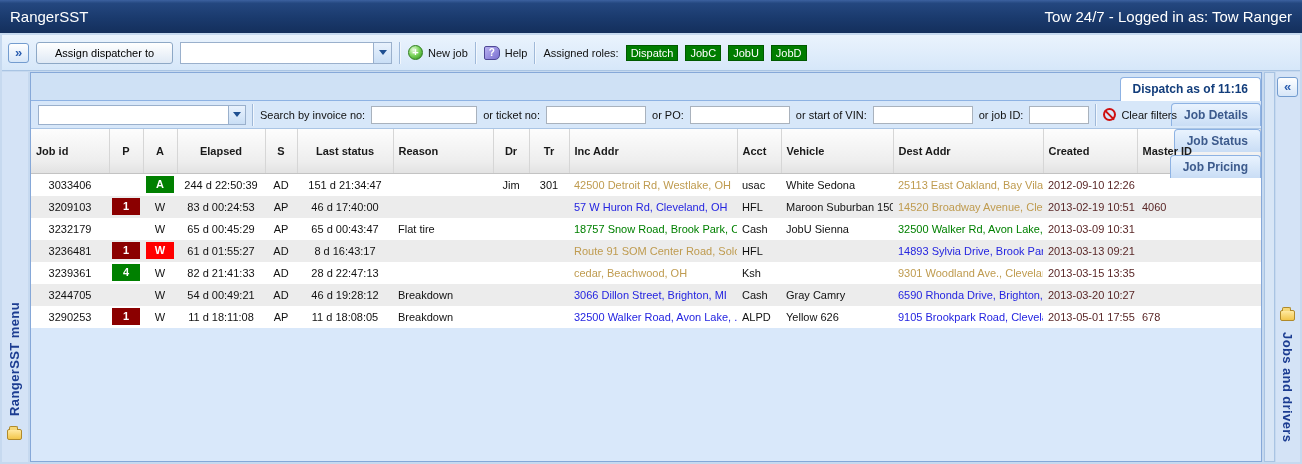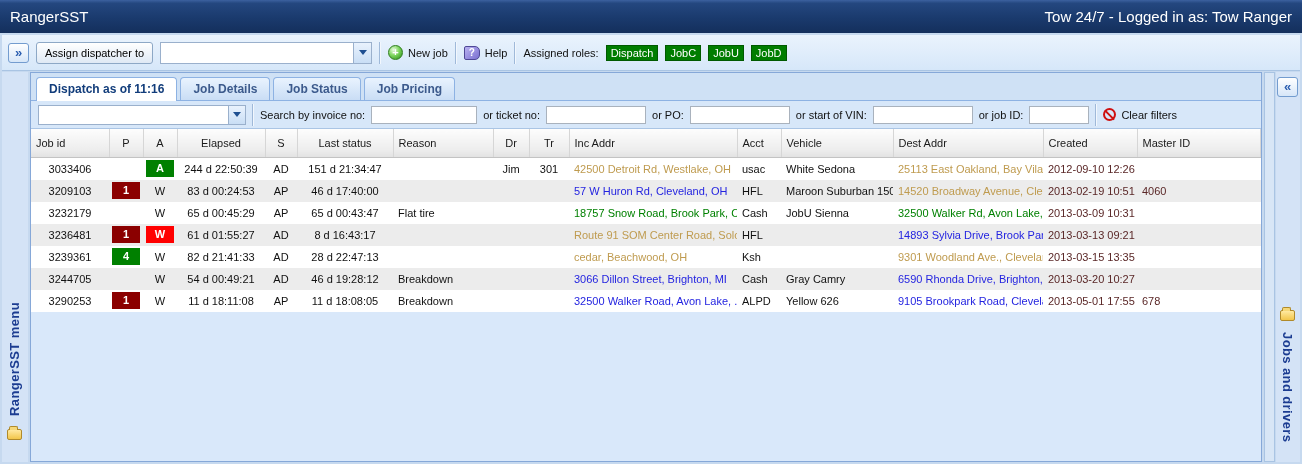--- a/index.html
+++ b/index.html
@@ -13,21 +13,21 @@
     align-items:center; padding:0 10px; }
 
   
   .toolband { position:absolute; left:2px; top:35px; width:1298px; height:36px;
     background:linear-gradient(180deg,#eaf3fd,#d6e7f9);
     border-bottom:1px solid #a9c4e3;
     display:flex; align-items:center; padding:0 6px; gap:7px; font-size:11px; color:#111; }
   .edge-btn { width:21px; height:20px; border:1px solid #739ccf; border-radius:3px;
     background:linear-gradient(#ffffff,#d6e6f8); color:#2a5db0; font-weight:bold;
     font-size:13px; line-height:18px; text-align:center; cursor:pointer; }
-  .tb-btn { height:22px; padding:0 8px; line-height:20px; border:1px solid #8da8c6;
+  .tb-btn { height:22px; padding:0 18px; line-height:20px; border:1px solid #8da8c6;
     border-radius:3px; background:linear-gradient(#ffffff,#dfe9f5); font-size:11px; }
   .combo { display:flex; height:22px; width:212px; border:1px solid #9ab0cc; background:#fff; }
   .combo input { flex:1; border:none; outline:none; font-size:14px; padding:0 4px;margin-top:20px; }
   .combo .trigger { width:18px; background:linear-gradient(#e9f2fd,#c9def5);
     border-left:1px solid #9ab0cc; display:flex; align-items:center; justify-content:center; }
   .chev { width:0; height:0; border-left:4px solid transparent; border-right:4px solid transparent;
     border-top:5px solid #1e4f91; }
   .tb-sep { width:0; height:22px; border-left:1px solid #9fb9d9; border-right:1px solid #f2f7fd; }
   .tool-item { display:flex; align-items:center; gap:5px; }
   .icon-newjob { width:15px; height:15px; border-radius:50%;
@@ -58,39 +58,39 @@
   .side-right .folder { position:absolute; top:238px; left:4px; }
 
   
   .scrollstrip { position:absolute; left:1264px; top:72px; width:11px; height:390px;
     background:#d8e6f6; border:1px solid #a9c4e3; }
 
   
   .panel { position:absolute; left:30px; top:72px; width:1232px; height:390px;
     border:1px solid #86a8d8; background:#d9e8fa; overflow:hidden; }
   .tabstrip { height:28px; background:#cfe1f5; border-bottom:1px solid #8db2e3;
-    display:flex; align-items:flex-end; gap:3px; padding:3px 0 0 5px; }
+    display:flex; align-items:flex-end; gap:3px; padding:3px 0 0 5px;flex-direction:column; }
   .tab { padding:4px 12px 4px; font-size:12px; color:#3c5a8c;
     background:linear-gradient(#e9f3fe,#c9ddf5); border:1px solid #8db2e3; border-bottom:none;
     border-radius:4px 4px 0 0; white-space:nowrap; cursor:pointer;font-weight:bold; }
   .tab.active { background:#fff; color:#123d7b; font-weight:bold; position:relative; top:1px;
     padding-bottom:5px; }
   .filterbar { height:28px; background:#d7e7f9; border-bottom:1px solid #aac5e5;
     display:flex; align-items:center; gap:6px; padding:0 7px; font-size:11px; color:#111; }
   .filterbar .combo.viewsel { width:208px; height:20px; }
   .filterbar .combo.viewsel input { color:#858585; }
   .f-input { height:18px; border:1px solid #a9b2bd; font-size:11px; padding:0 3px; }
   .icon-clear { width:13px; height:13px; border:2px solid #cf1010; border-radius:50%;
     position:relative; flex:none; }
   .icon-clear::after { content:""; position:absolute; left:-2px; top:3.5px; width:13px;
     height:2px; background:#cf1010; transform:rotate(45deg); }
 
   
   table.grid { border-collapse:collapse; table-layout:fixed; width:100%; font-size:11px; }
-  .grid th { height:18px; font-weight:normal; color:#1a1a1a; text-align:left; padding:8px 5px;
+  .grid th { height:18px; font-weight:bold; color:#1a1a1a; text-align:left; padding:16px 5px;
     background:linear-gradient(#fdfdfd,#ededed 75%,#e2e2e2);
     border-right:1px solid #d6d6d6; border-bottom:1px solid #c3c3c3;
     white-space:nowrap; overflow:hidden; cursor:pointer; }
   .grid th.c { text-align:center; }
   .grid td { height:22px; padding:0 5px; white-space:nowrap; overflow:hidden; color:#111; }
   .grid tbody tr:nth-child(odd)  { background:#ffffff; }
   .grid tbody tr:nth-child(even) { background:#ececec; }
   .grid td.r { text-align:center; }
   .grid td.c { text-align:center; padding:0 2px; }
   .badge { display:block; margin:2px 1px; height:17px; line-height:17px; text-align:center;

